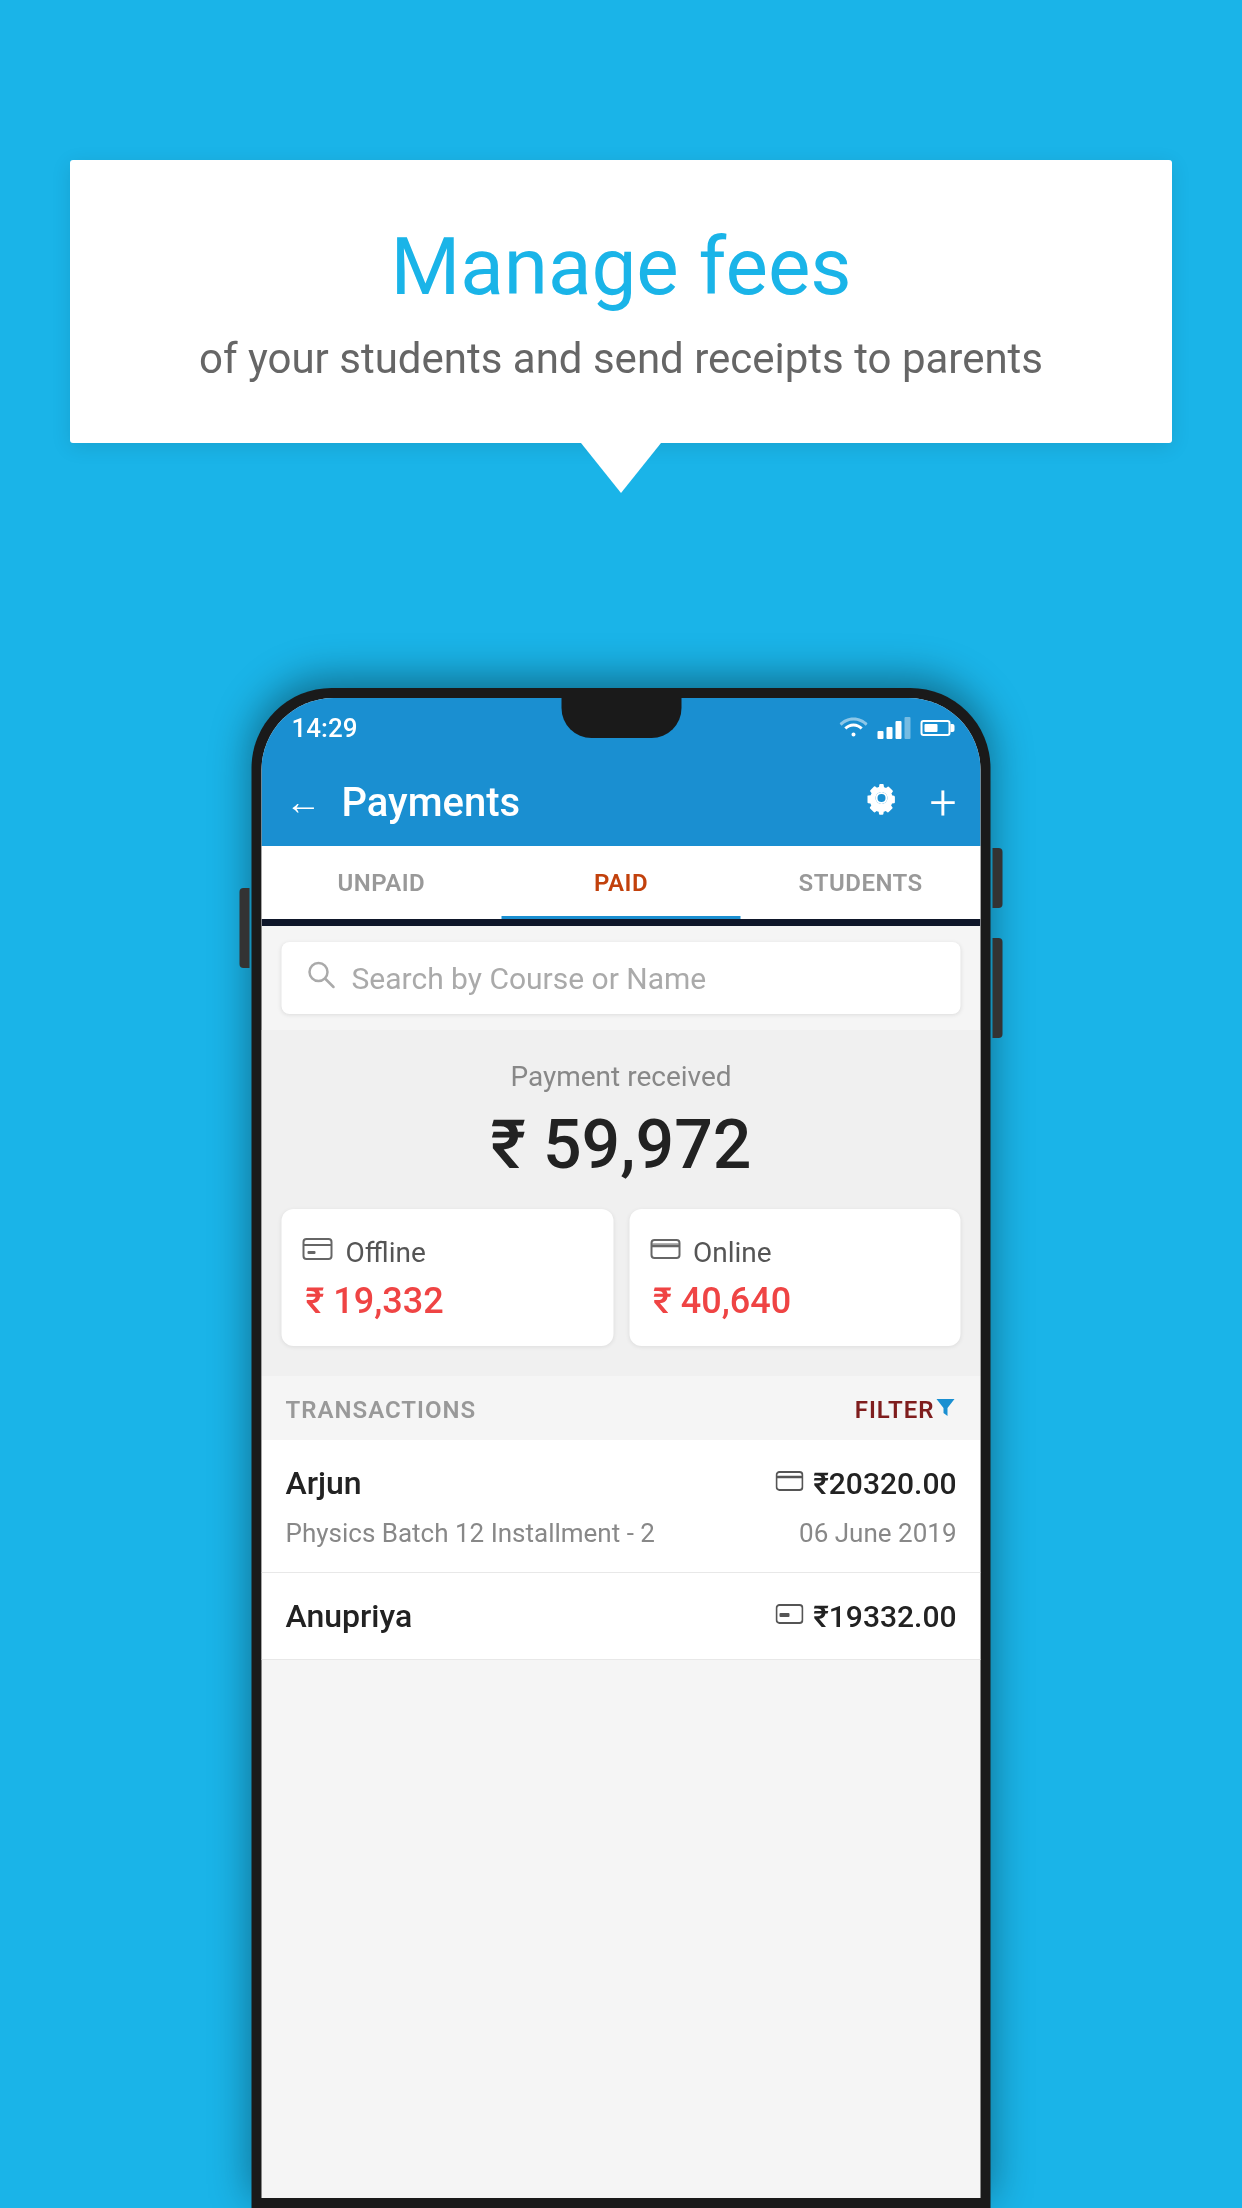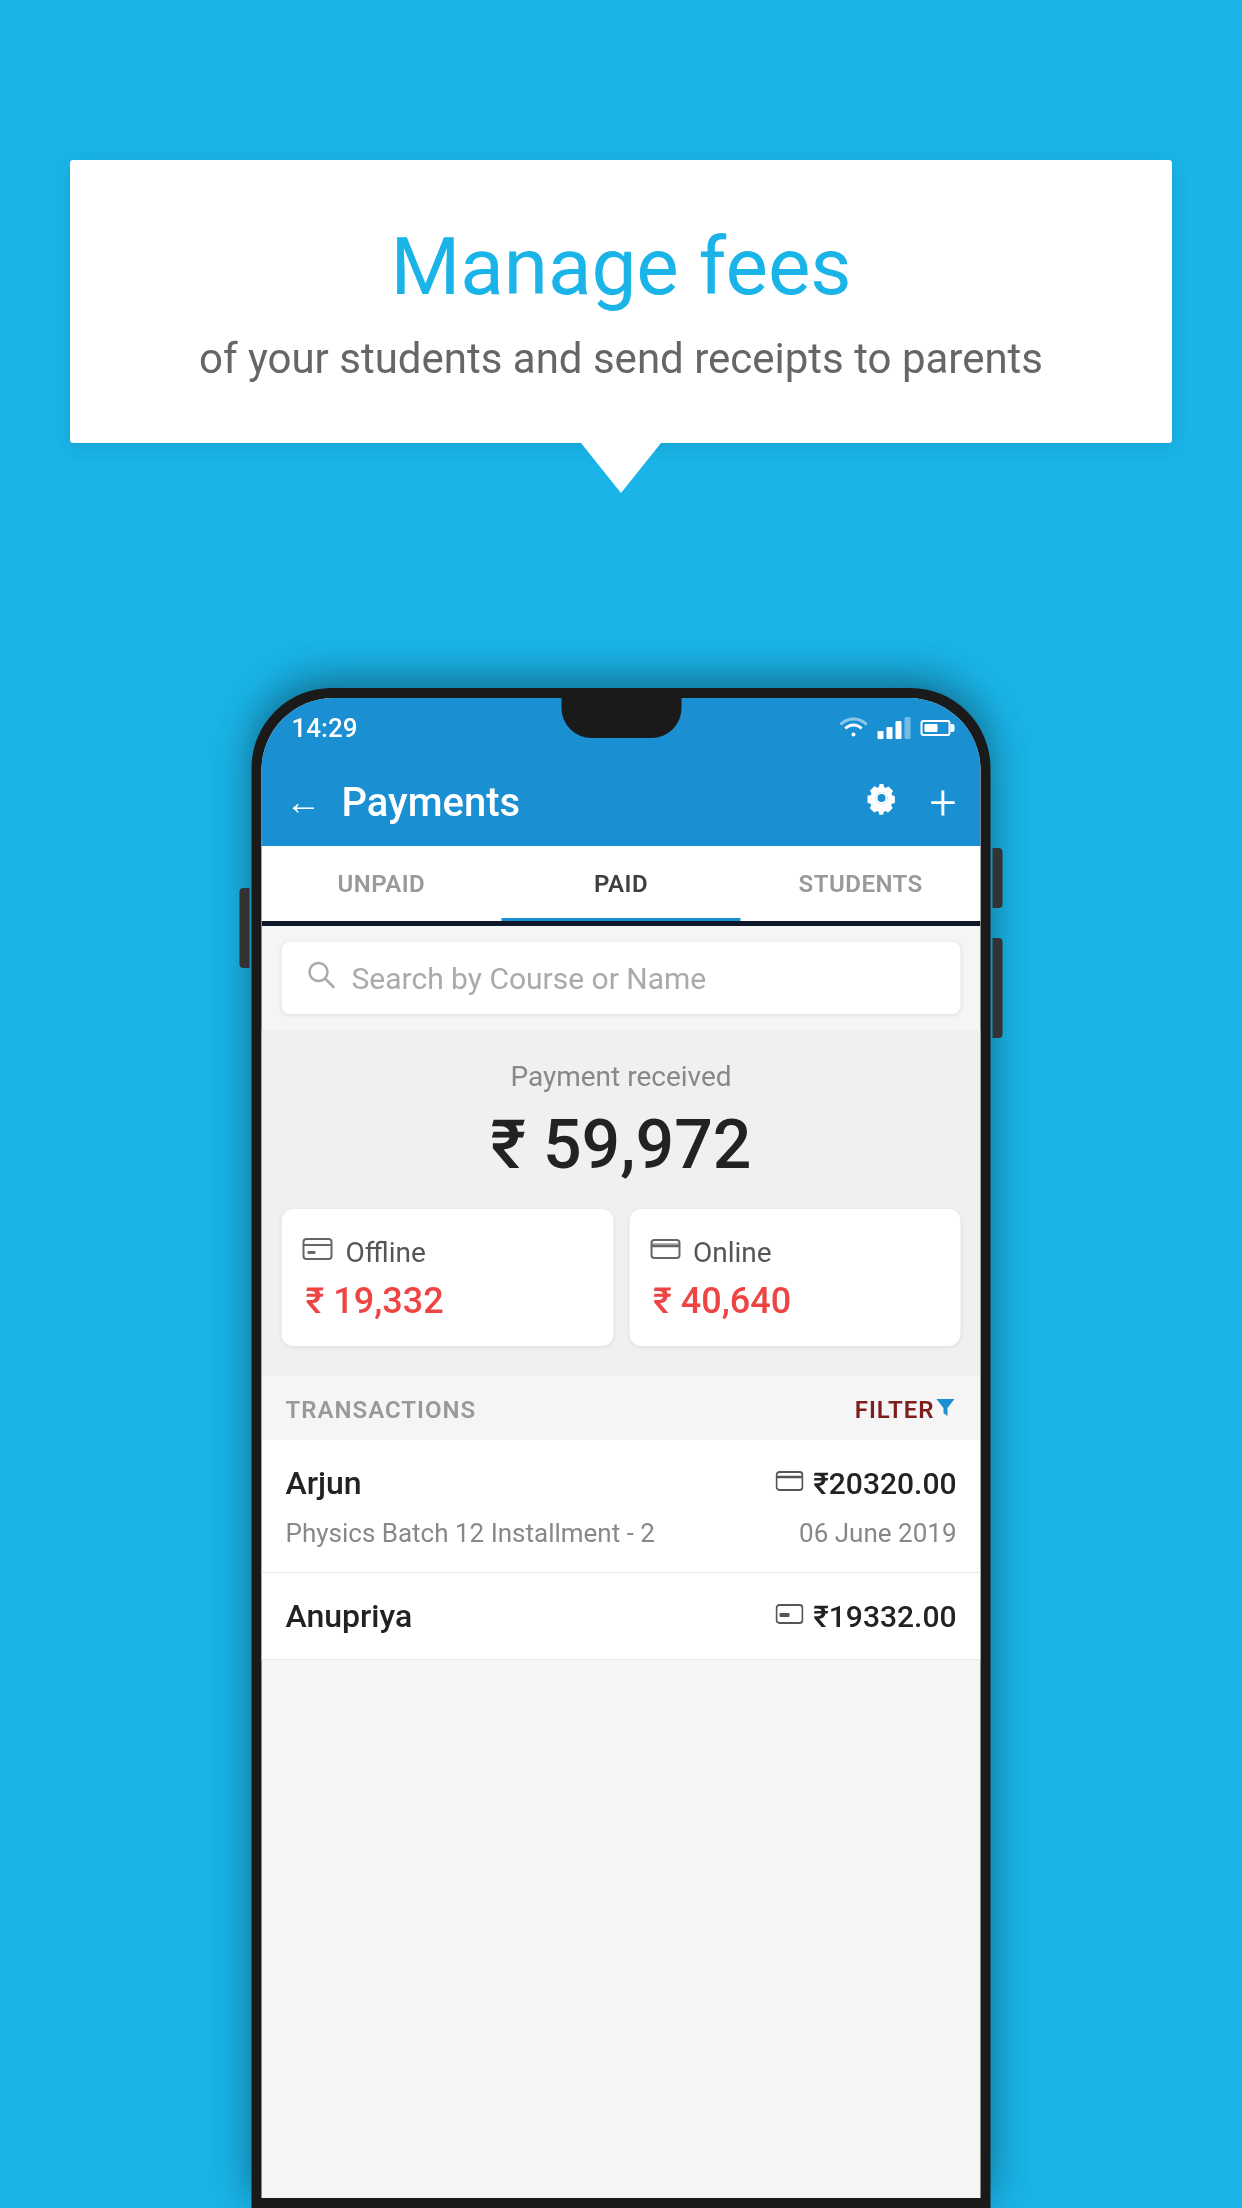--- a/index.html
+++ b/index.html
@@ -190,38 +190,38 @@
       font-size: 36px;
       color: white;
       cursor: pointer;
     }
 
     
     .tabs {
       background: white;
       display: flex;
       height: 80px;
-      border-bottom: 5px solid #0f172a;
+      border-bottom: 7px solid #0f172a;
     }
 
     .tab {
       flex: 1;
       display: flex;
       align-items: center;
       justify-content: center;
       font-size: 24px;
       font-weight: 600;
       color: #999;
       letter-spacing: 0.5px;
       cursor: pointer;
       position: relative;
     }
 
     .tab.active {
-      color: #404040;
+      color: #c2410c;
     }
 
     .tab.active::after {
       content: '';
       position: absolute;
       bottom: 0;
       left: 0;
       right: 0;
       height: 3px;
       background: #1a8fd1;

